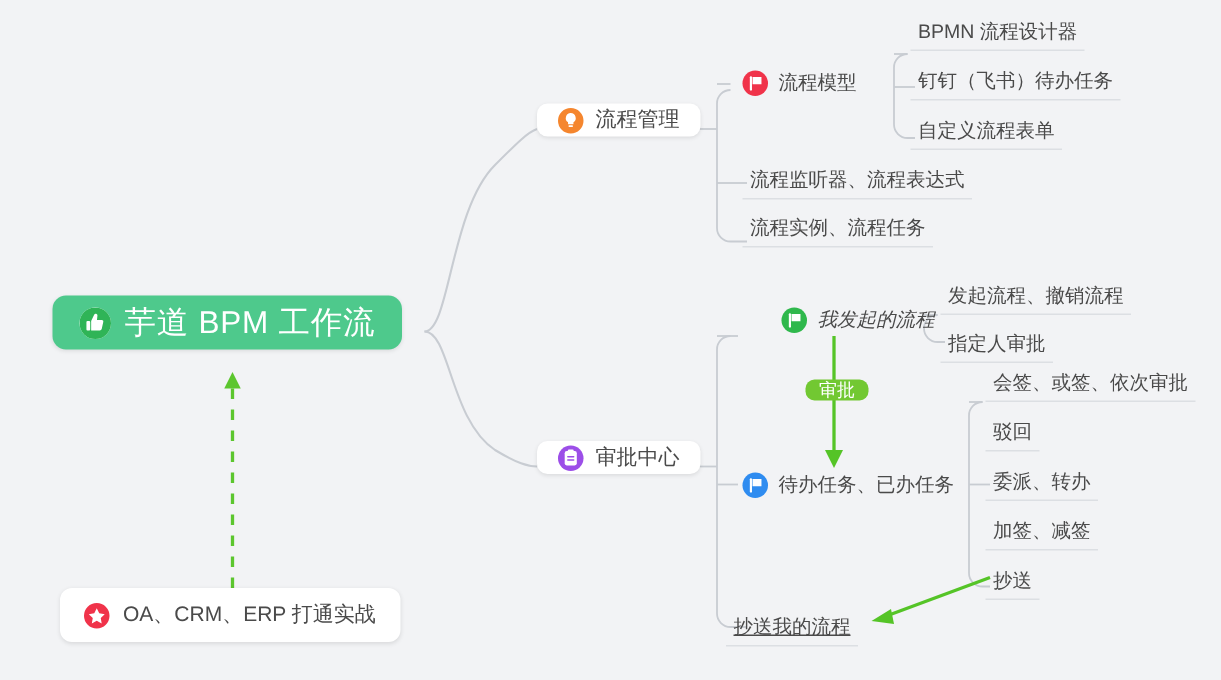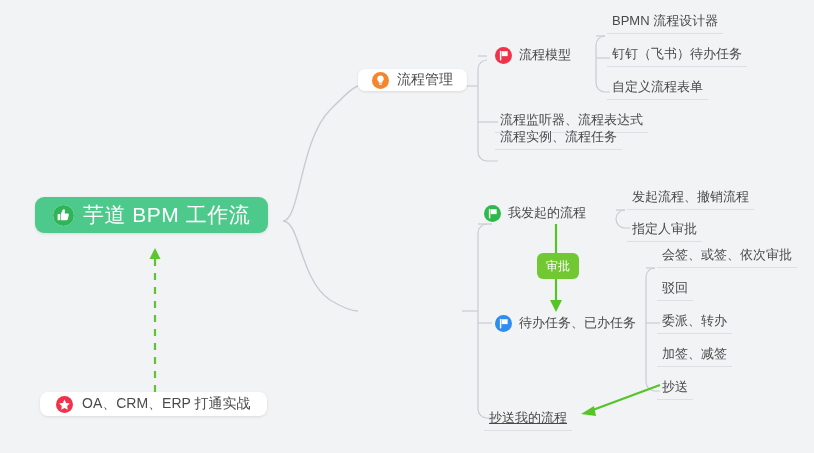--- a/index.html
+++ b/index.html
@@ -57,34 +57,34 @@
     padding:0 5px 3px 5px;
     border-bottom:1px solid #dcdfe3;
     line-height:19px;
     box-sizing:border-box;
   }
 
   
   .callout-node{
     position:absolute;
     display:flex;align-items:center;gap:9px;
-    height:24px;padding:0 16px;
+    height:36px;padding:0 16px;
     background:#ffffff;border-radius:8px;
     box-sizing:border-box;
     box-shadow:0 1px 3px rgba(0,0,0,.10);
   }
   .callout-label{font-size:14px;color:#4a4a4a;white-space:nowrap;}
 
   
   .tag-badge{
     position:absolute;
     display:flex;align-items:center;justify-content:center;
     border-radius:6px;
     font-size:12px;color:#ffffff;
-    padding:0 9px;height:26px;
+    padding:0 9px;height:14px;
     box-sizing:border-box;
     white-space:nowrap;
   }
 
   
   .ic{
     width:17px;height:17px;border-radius:50%;
     display:flex;align-items:center;justify-content:center;
     flex:0 0 auto;
   }
@@ -167,24 +167,35 @@
       </svg>
     </span>
     <span class="topic-label">流程模型</span>
   </div>
 
   <div class="leaf-node" style="left:607px;top:11px;">BPMN 流程设计器</div>
   <div class="leaf-node" style="left:607px;top:44px;">钉钉（飞书）待办任务</div>
   <div class="leaf-node" style="left:495px;top:110px;">流程监听器、流程表达式</div>
 
   <div class="leaf-node" style="left:607px;top:77px;">自定义流程表单</div>
-  <div class="leaf-node" style="left:495px;top:127px;">流程实例、流程任务</div>
-
-
-  <div class="topic-node" style="left:484px;top:202px;">
+  <div class="leaf-node" style="left:495px;top:142px;">流程实例、流程任务</div>
+
+  <div class="branch-node" style="left:358px;top:294px;">
+    <span class="ic" style="background:#9c4ee8;">
+      <svg width="17" height="17" viewBox="0 0 16 16">
+        <rect x="4.2" y="3.5" width="7.6" height="9" rx="1.3" fill="#ffffff"></rect>
+        <rect x="6.1" y="2.5" width="3.8" height="2.1" rx="0.9" fill="#ffffff"></rect>
+        <rect x="5.7" y="6.6" width="4.6" height="0.95" rx="0.45" fill="#9c4ee8"></rect>
+        <rect x="5.7" y="8.6" width="4.6" height="0.95" rx="0.45" fill="#9c4ee8"></rect>
+      </svg>
+    </span>
+    <span class="branch-label">审批中心</span>
+  </div>
+
+  <div class="topic-node" style="left:521px;top:202px;font-style:italic;">
     <span class="ic" style="background:#2fb84c;">
       <svg width="17" height="17" viewBox="0 0 16 16">
         <rect x="4.6" y="3.6" width="1.35" height="9" rx="0.6" fill="#ffffff"></rect>
         <path d="M6.3 4.0 L11.9 4.0 L11.9 8.6 L6.3 8.6 Z" fill="#ffffff"></path>
       </svg>
     </span>
     <span class="topic-label">我发起的流程</span>
   </div>
 
   <div class="leaf-node" style="left:627px;top:187px;">发起流程、撤销流程</div>

